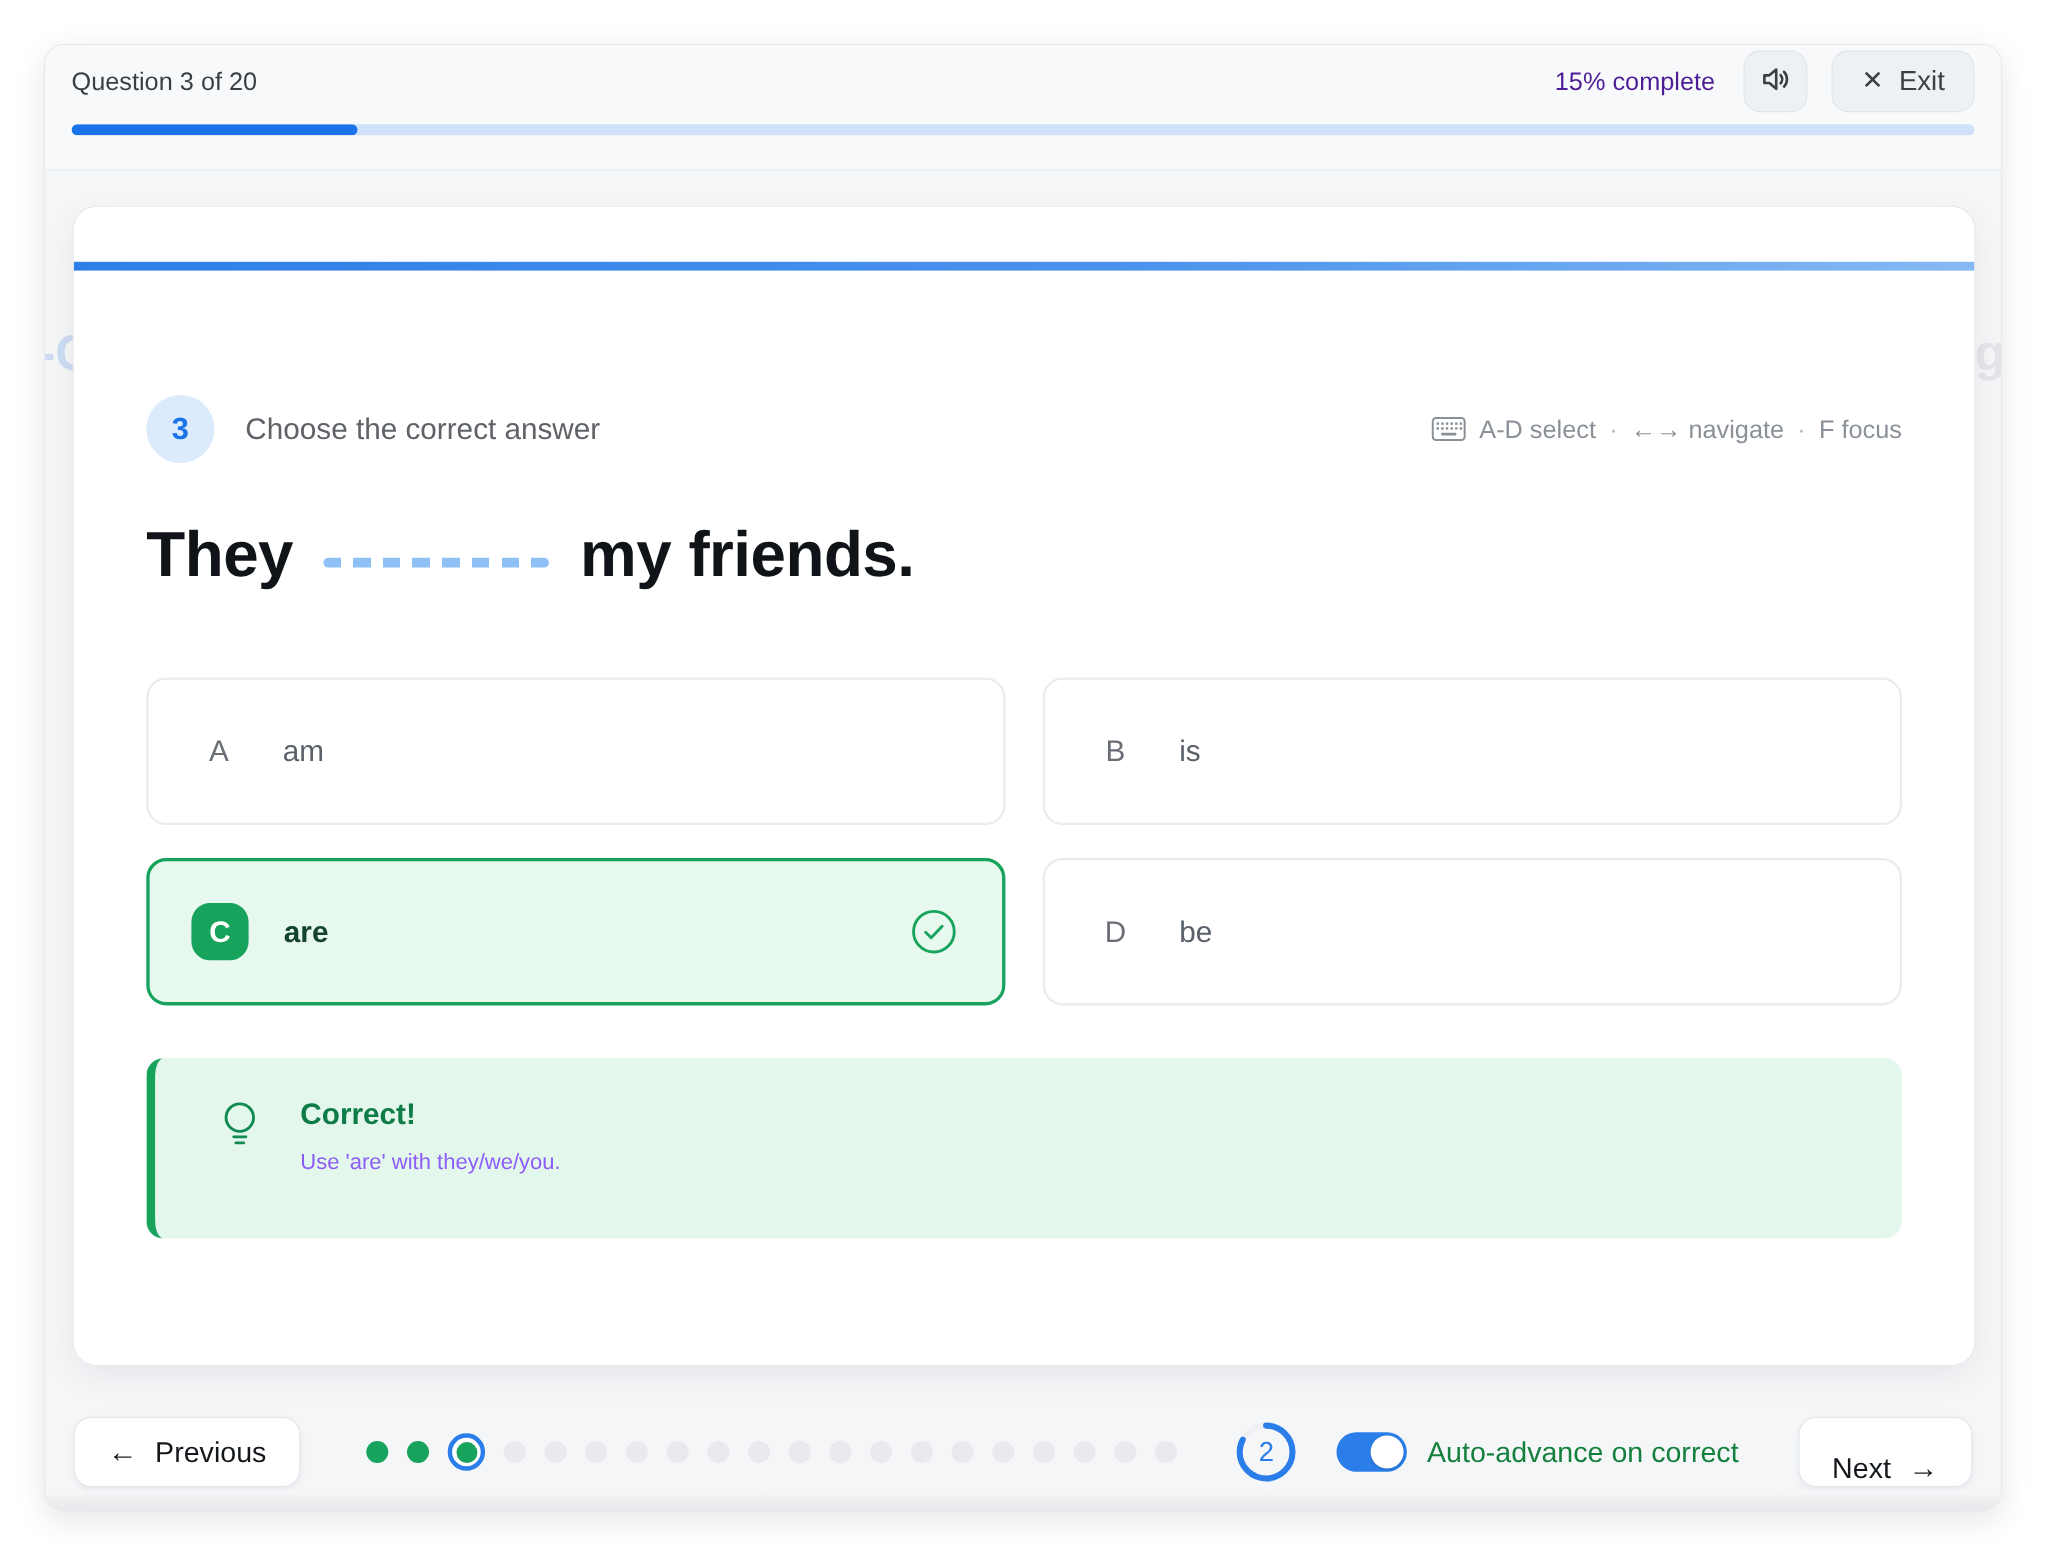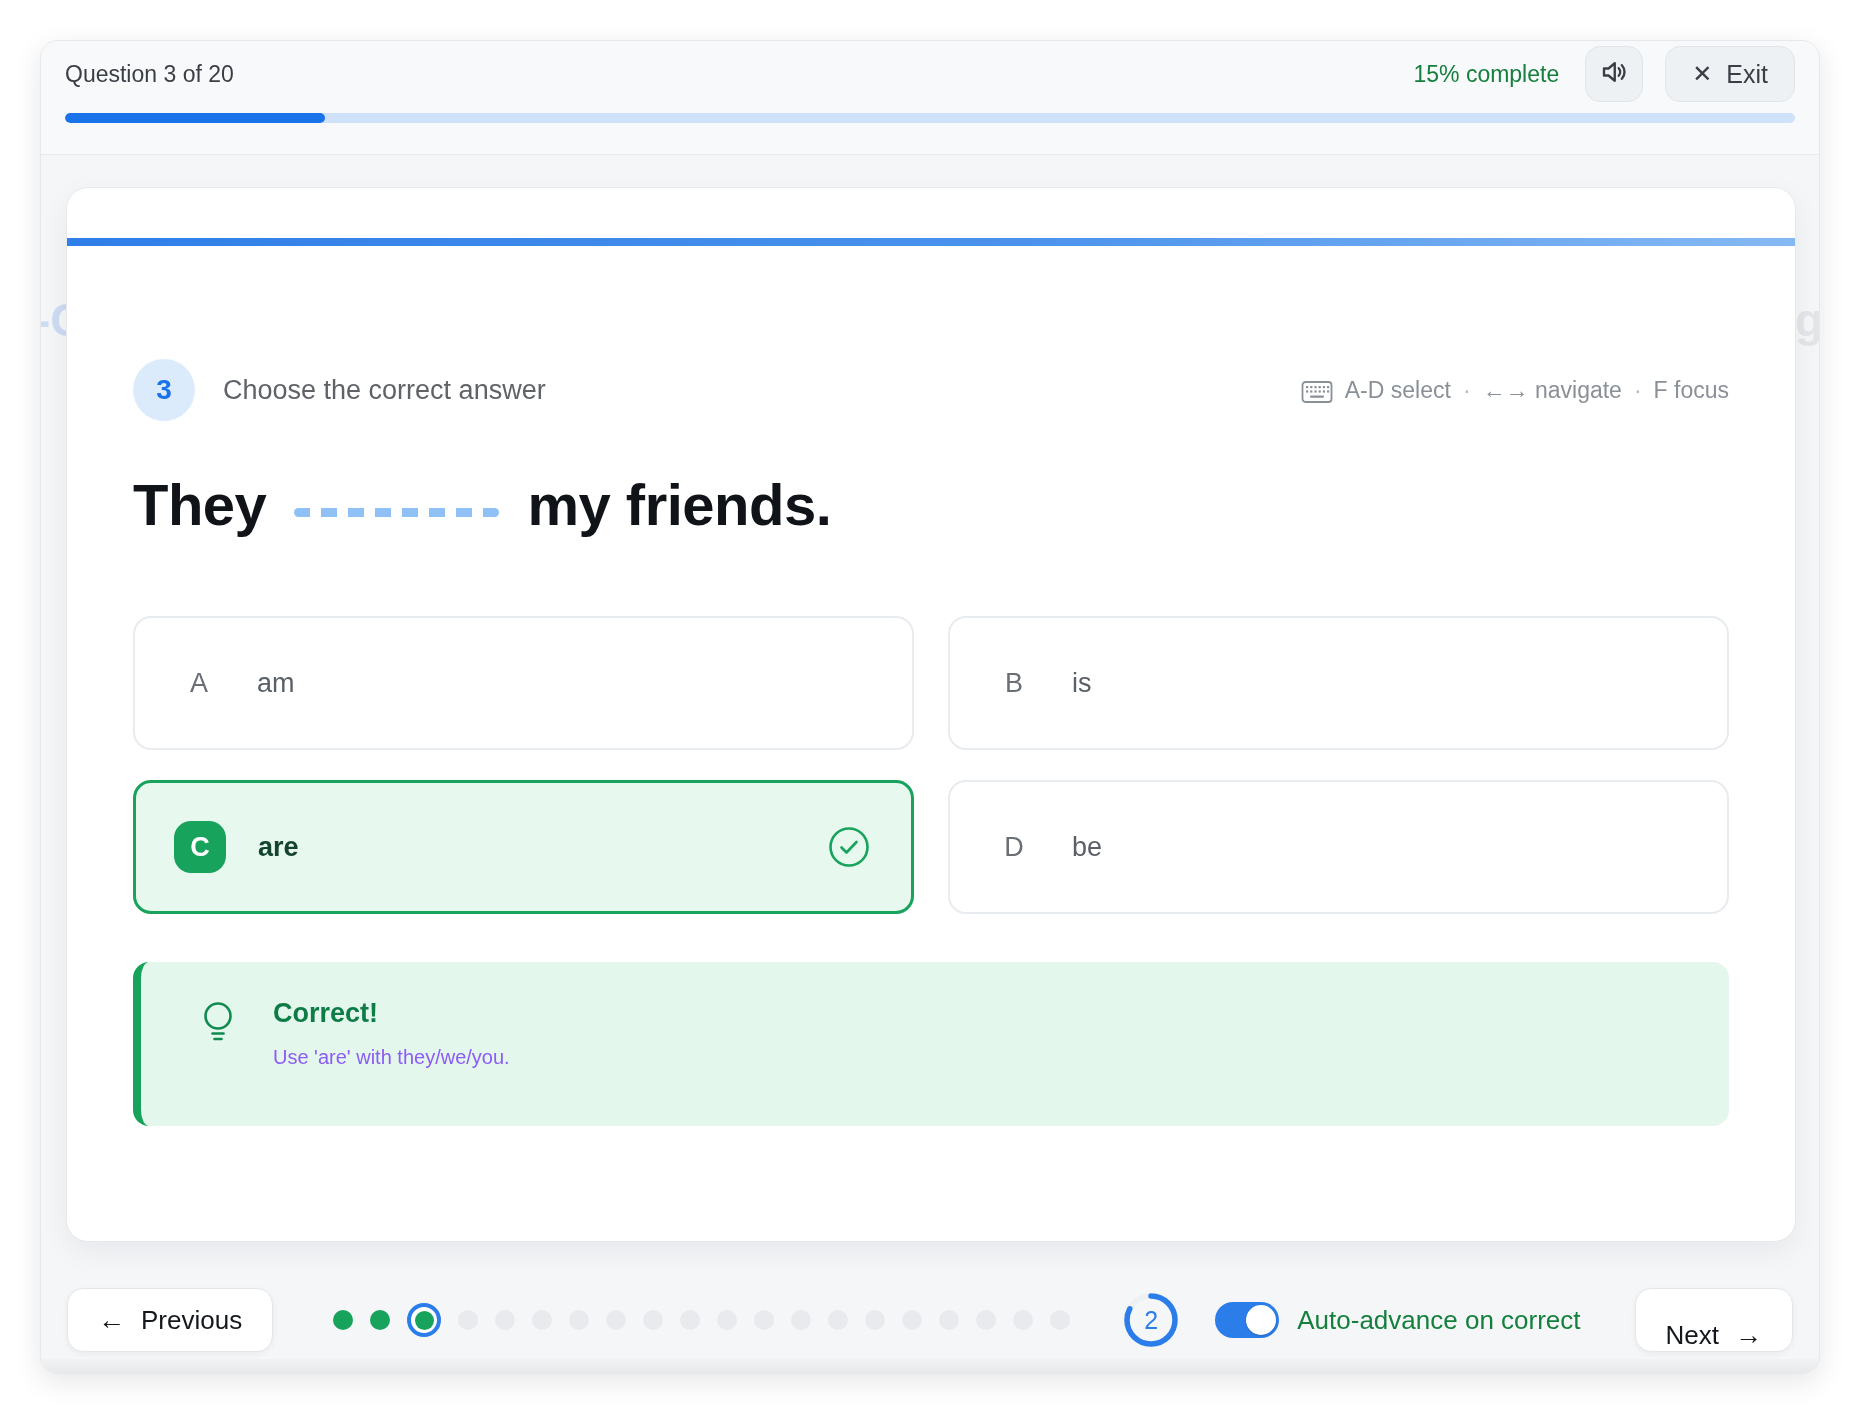--- a/index.html
+++ b/index.html
@@ -11,21 +11,21 @@
     border:1px solid #e6e8eb; border-radius:18px;
     box-shadow:0 8px 28px rgba(16,24,40,.10);
     display:flex; flex-direction:column; overflow:hidden; position:relative;
   }
 
   
   .win-header { background:#f8f9fa; padding:4px 24px 12px; border-bottom:1px solid #e7e9ed; }
   .hdr-row { height:58px; display:flex; align-items:center; }
   .q-counter { font-size:23px; color:#3a3f46; }
   .hdr-right { margin-left:auto; display:flex; align-items:center; gap:22px; }
-  .pct { font-size:23px; color:#15803d; margin-right:4px; }
+  .pct { font-size:23px; color:#4c1d95; margin-right:4px; }
   .icon-btn {
     width:58px; height:56px; border-radius:15px; background:#eef1f4;
     border:1px solid #e1e4e9; display:flex; align-items:center; justify-content:center; cursor:pointer;
   }
   .exit-btn {
     height:56px; border-radius:15px; background:#eef1f4; border:1px solid #e1e4e9;
     display:flex; align-items:center; gap:14px; padding:0 26px; cursor:pointer;
     font-size:25px; color:#3a3f46;
   }
   .exit-x { font-size:24px; color:#3a3f46; line-height:1; }
@@ -50,21 +50,21 @@
     background:linear-gradient(90deg,#2f7fe8 0%, #4a92ec 55%, #85b9f3 100%); }
   .card-body { padding:0 66px; }
 
   .q-head { margin-top:113px; display:flex; align-items:center; }
   .q-badge {
     width:62px; height:62px; border-radius:50%; background:#dcebfc;
     display:flex; align-items:center; justify-content:center;
     color:#1a73e8; font-size:28px; font-weight:bold;
   }
   .q-instruction { margin-left:28px; font-size:27px; color:#5f6368; }
-  .q-hints { margin-left:auto; display:flex; align-items:flex-end; gap:12px; font-size:23px; color:#8a9097;padding-left:22px; }
+  .q-hints { margin-left:auto; display:flex; align-items:center; gap:12px; font-size:23px; color:#8a9097;padding-left:22px; }
   .q-hints .sep { color:#b4b9be; }
 
   .sentence { margin-top:50px; font-size:58px; font-weight:bold; color:#101418; letter-spacing:-0.5px; }
   .blank {
     display:inline-block; width:205px; height:9px; border-radius:5px; margin:0 28px;
     background:repeating-linear-gradient(90deg,#8fc0f6 0 16px, rgba(0,0,0,0) 16px 27px);
     vertical-align:8px;
   }
 
   .options { margin-top:78px; display:grid; grid-template-columns:1fr 1fr; column-gap:34px; row-gap:30px; }

